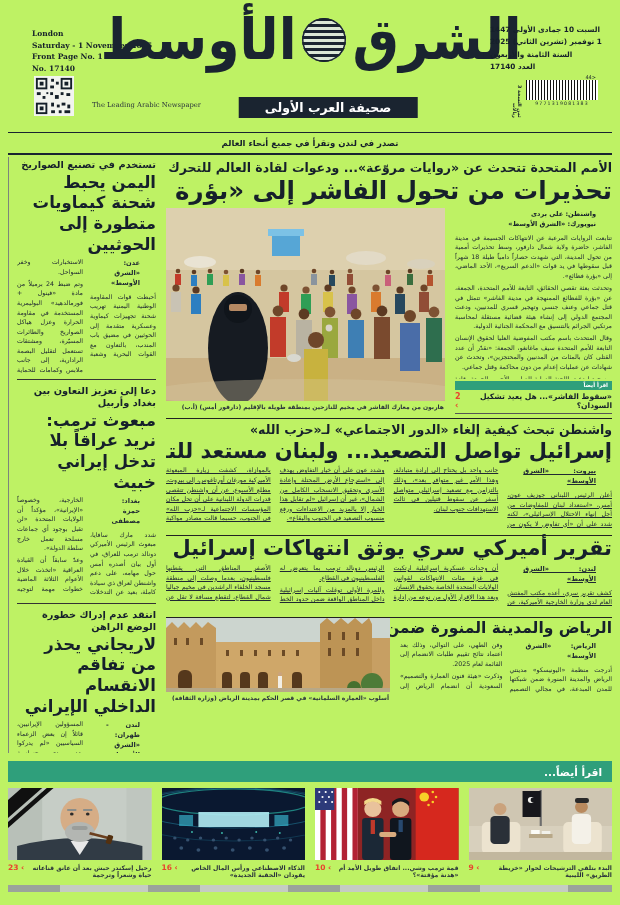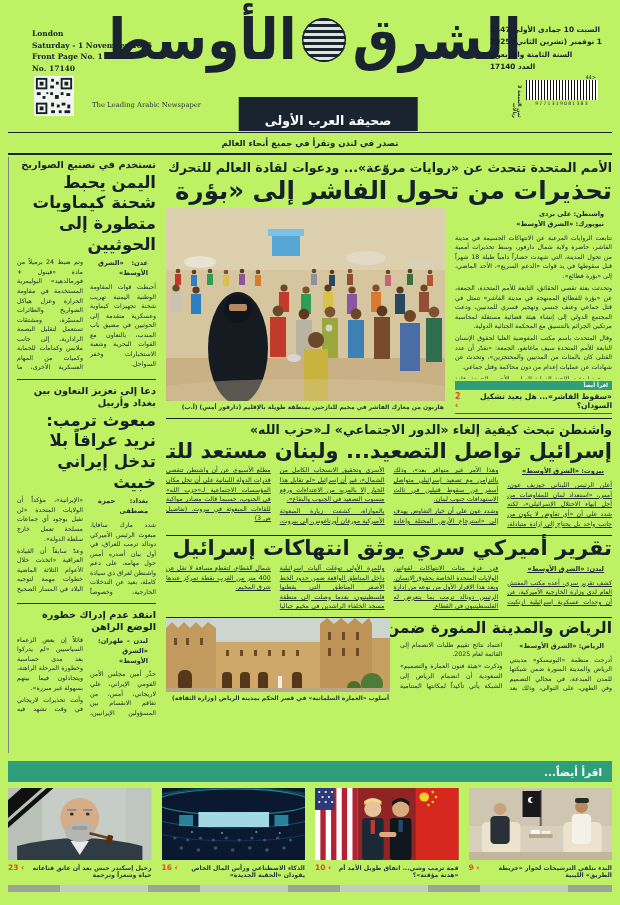--- a/index.html
+++ b/index.html
@@ -15,42 +15,42 @@
             justify-content:center;gap:6px;direction:rtl;white-space:nowrap;}
   .logo-word{font-size:52px;font-weight:bold;color:#1a2430;letter-spacing:-2px;line-height:1;
              transform:scaleY(1.08);}
   .globe{display:inline-block;width:44px;height:44px;border-radius:50%;flex:0 0 44px;
          background:repeating-linear-gradient(180deg,#1a2430 0 3px,#dbe7d6 3px 6px);
          box-shadow:inset 0 0 0 1.5px #1a2430;}
   .tagline-en{position:absolute;left:84px;top:101px;font-family:"DejaVu Serif",serif;
               font-size:6.8px;color:#2a333c;}
   .logo-sub{position:absolute;top:97px;left:53%;transform:translateX(-50%);
             background:#1a2430;color:#fff;font-size:12.5px;font-weight:bold;
-            padding:16px 26px 3px;white-space:nowrap;}
+            padding:3px 26px 3px;white-space:nowrap;}
   .pub-ar{position:absolute;right:4px;top:24px;width:118px;text-align:left;font-size:7.3px;
           font-weight:bold;line-height:1.7;direction:rtl;}
   .pub-ar div{text-align:left;}
   .barcode-flag{position:absolute;right:16px;top:74px;font-size:5px;direction:ltr;}
   .barcode{position:absolute;right:14px;top:80px;width:72px;height:20px;background:#fff;
            background-image:repeating-linear-gradient(90deg,#111 0 1.4px,#fff 1.4px 2.8px,#111 2.8px 3.6px,#fff 3.6px 6px);}
   .barcode-num{position:absolute;right:14px;top:101px;width:72px;text-align:center;
                font-size:4.6px;letter-spacing:1.2px;direction:ltr;}
   .price-vert{position:absolute;right:90px;top:78px;writing-mode:vertical-rl;font-size:4.8px;
               font-weight:bold;height:40px;}
   .motto{height:20px;border-top:1px solid #1a2430;border-bottom:2.5px solid #1a2430;
          display:flex;align-items:center;justify-content:center;font-size:8.5px;
          font-weight:bold;margin-top:14px;}
   
   .content{display:grid;grid-template-columns:446px 148px;gap:0 10px;height:596px;
            overflow:hidden;margin-top:2px;}
   .side-col{border-left:1px solid #7c857c;padding-left:8px;overflow:hidden;}
   .main-col{overflow:hidden;}
   
   .kicker{font-size:12.5px;font-weight:bold;text-align:right;padding:3px 0 2px;line-height:1.2;}
-  .byline{font-size:6.6px;font-weight:bold;margin:2px 8px 3px;line-height:1.5;}
+  .byline{font-size:6.6px;font-weight:bold;margin:2px 16px 3px;line-height:1.5;}
   .body-sm{font-size:6.3px;line-height:1.52;text-align:justify;color:#202a33;}
   .body-sm p{margin:0 0 2.5px;}
   .cols2{columns:2;column-gap:7px;}
   .cols4{columns:4;column-gap:9px;text-decoration:underline;}
   .rule{border:0;border-top:1.5px solid #222;margin:4px 0 0;}
   
   .lead-headline{margin:1px 0 3px;font-size:24.5px;font-weight:bold;text-align:right;
                  line-height:1.1;white-space:nowrap;letter-spacing:-.5px;}
   .lead-row{display:grid;grid-template-columns:157px 279px;gap:0 10px;}
   .lead-text{height:206px;overflow:hidden;display:flex;flex-direction:column;}
@@ -380,20 +380,21 @@
           <div class="byline">بغداد: حمزة مصطفى</div>
           <p>شدد مارك سافايا، مبعوث الرئيس الأميركي دونالد ترمب للعراق، في أول بيان أصدره أمس حول مهامه، على دعم واشنطن لعراق ذي سيادة كاملة، بعيد عن التدخلات الخارجية، وخصوصاً «الإيرانية»، مؤكداً أن الولايات المتحدة «لن تقبل بوجود أي جماعات مسلحة تعمل خارج سلطة الدولة».</p>
           <p>وعدّ سابقاً أن القيادة العراقية «اتخذت خلال الأعوام الثلاثة الماضية خطوات مهمة لتوجيه البلاد في المسار الصحيح سياسياً واقتصادياً»، مشيراً إلى أن «واشنطن ستواصل دعمها لحكومة بغداد في جهودها لبسط سيادتها وجمع السلاح بيد الدولة وفتح الأسواق أمام الاستثمارات الدولية».</p>
 
         </div>
       </section>
       <hr class="side-div">
 
       <section class="side-story">
         <div class="kicker">انتقد عدم إدراك خطورة الوضع الراهن</div>
+        <h2 class="side-headline">لاريجاني يحذر من تفاقم الانقسام الداخلي الإيراني</h2>
         <div class="body-sm cols2 side-body sb-iran">
           <div class="byline">لندن - طهران: «الشرق الأوسط»</div>
           <p>حذّر أمين مجلس الأمن القومي الإيراني، علي لاريجاني، أمس، من تفاقم الانقسام بين المسؤولين الإيرانيين، قائلاً إن بعض الزعماء السياسيين «لم يدركوا بعد مدى حساسية وخطورة المرحلة الراهنة، ويتجادلون فيما بينهم بسهولة غير مبررة».</p>
           <p>وأتت تحذيرات لاريجاني في وقت تشهد فيه الساحة الإيرانية فترة من الانتقادات وتبادل الاتهامات بين شخصيات بارزة من التيارين المحافظ والإصلاحي.</p>
 
         </div>
       </section>
     </aside>
   </div>
 

